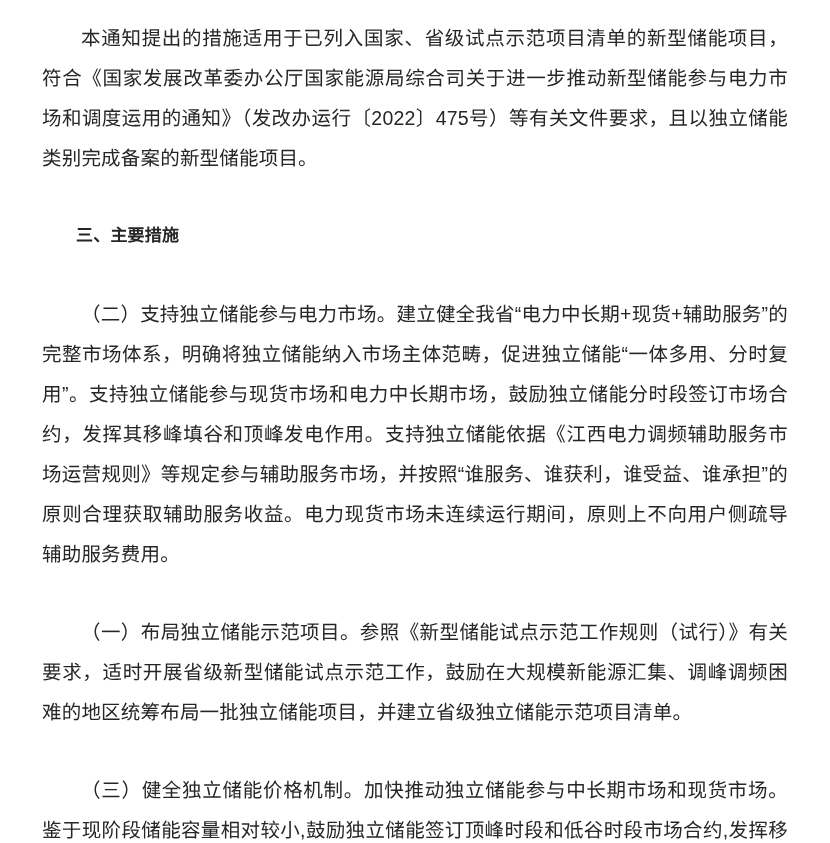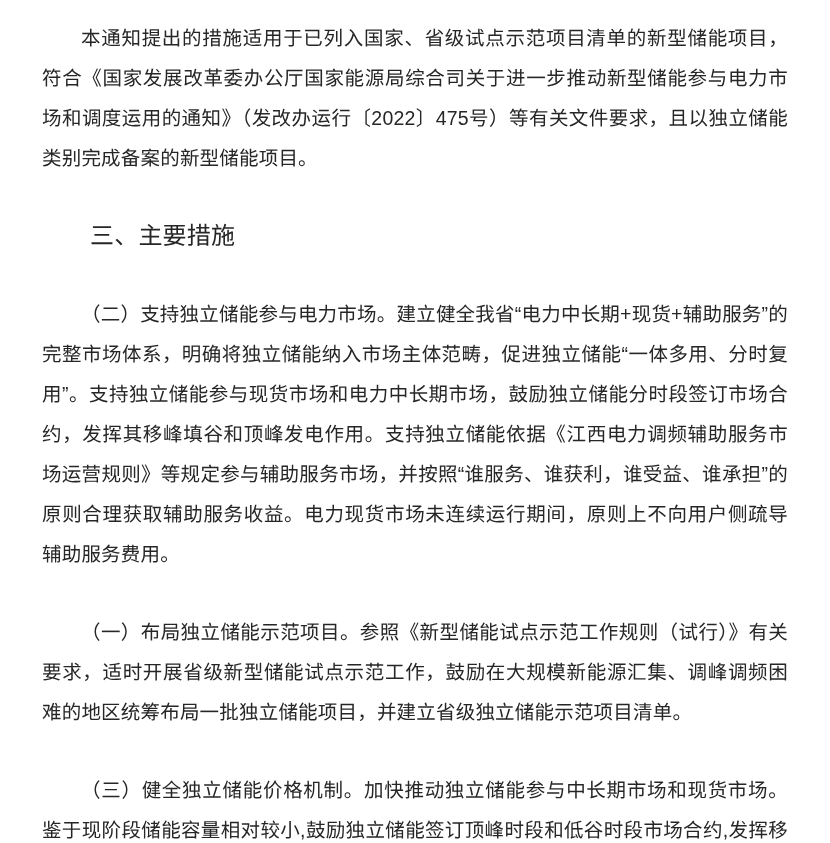--- a/index.html
+++ b/index.html
@@ -28,22 +28,22 @@
     overflow: hidden;
   }
   .doc-para {
     margin: 0 0 38px 0;
     text-indent: 2em;
     word-break: break-all;
   }
   .doc-heading {
     margin: 0 0 38px 0;
     text-indent: 2em;
-    font-weight: normal;
-    font-size: 24px;
+    font-weight: bold;
+    font-size: 17px;
     line-height: 40px;
   }
   .doc-para:last-child {
     margin-bottom: 0;
   }
 </style>
 </head>
 <body>
 
 <div class="doc-page">

